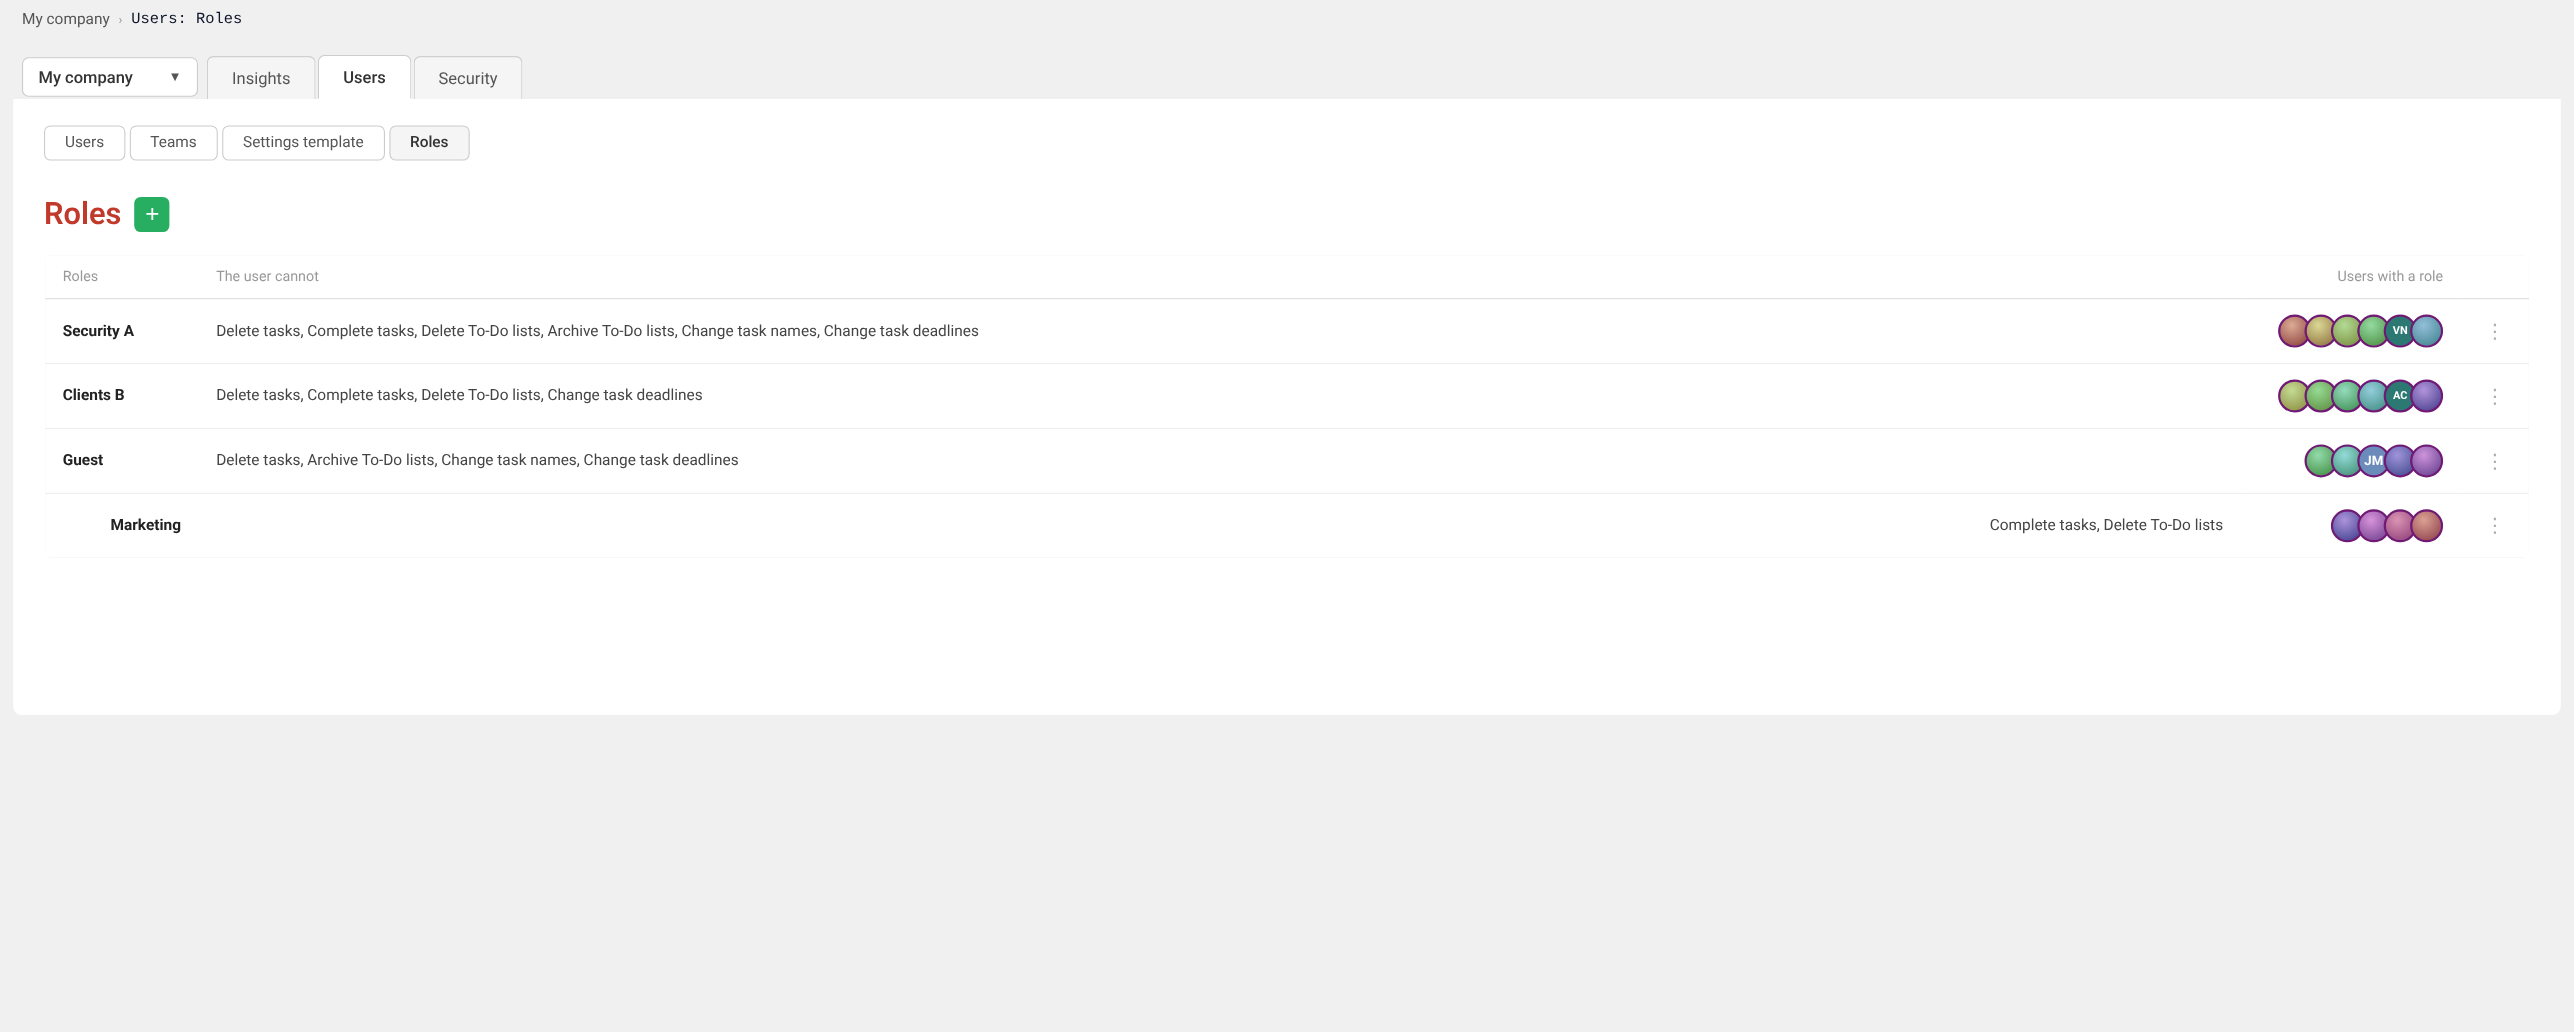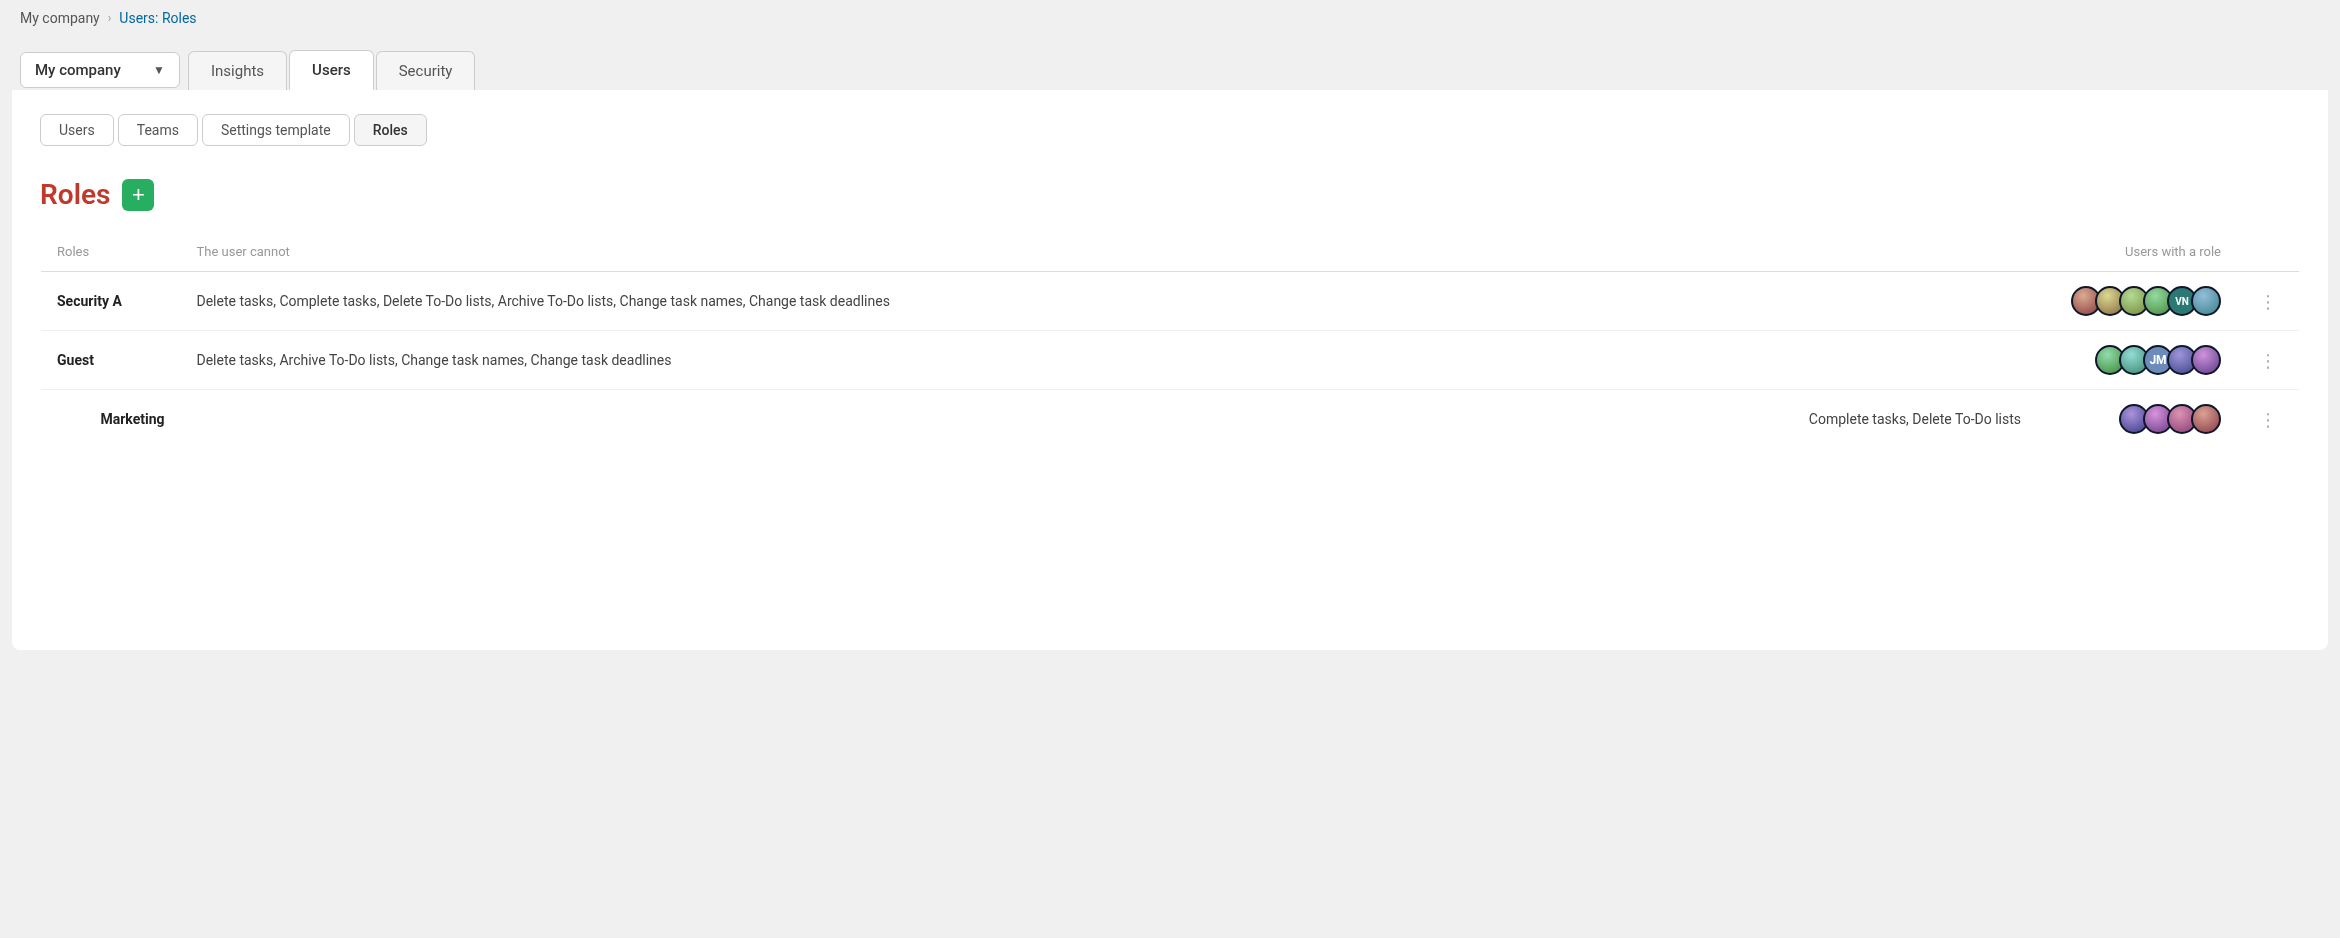--- a/index.html
+++ b/index.html
@@ -28,21 +28,22 @@
     }
     .breadcrumb-link {
       color: #555;
       cursor: pointer;
     }
     .breadcrumb-sep {
       color: #999;
       font-size: 12px;
     }
     .breadcrumb-current {
-      color: #0369a1;
+      color: #0f172a;
+      font-family: Liberation Mono, monospace;
     }
 
     
     .top-nav {
       display: flex;
       align-items: center;
       padding: 14px 20px 0 20px;
       background: #f0f0f0;
       gap: 0;
     }
@@ -193,21 +194,21 @@
     .avatar-group {
       display: flex;
       align-items: center;
       justify-content: flex-end;
       gap: -4px;
     }
     .avatar {
       width: 30px;
       height: 30px;
       border-radius: 50%;
-      border: 2px solid #0f172a;
+      border: 2px solid #701a75;
       margin-left: -6px;
       display: inline-flex;
       align-items: center;
       justify-content: center;
       font-size: 11px;
       font-weight: 700;
       color: white;
       overflow: hidden;
       flex-shrink: 0;
     }
@@ -292,20 +293,37 @@
           <td class="col-cannot">Delete tasks, Complete tasks, Delete To-Do lists, Archive To-Do lists, Change task names, Change task deadlines</td>
           <td class="col-users-cell">
             <div class="avatar-group-wrap">
               <div class="avatar-group">
                 <span class="avatar" style="background: radial-gradient(circle at 40% 30%, rgb(219, 172, 148), rgb(136, 58, 58));"></span>
                 <span class="avatar" style="background: radial-gradient(circle at 40% 30%, rgb(219, 216, 148), rgb(136, 106, 58));"></span>
                 <span class="avatar" style="background: radial-gradient(circle at 40% 30%, rgb(179, 219, 148), rgb(118, 136, 58));"></span>
                 <span class="avatar" style="background: radial-gradient(circle at 40% 30%, rgb(148, 219, 161), rgb(70, 136, 58));"></span>
                 <span class="avatar" style="background: rgb(44, 120, 115); font-size: 10px;">VN</span>
                 <span class="avatar" style="background: radial-gradient(circle at 40% 30%, rgb(148, 190, 219), rgb(58, 129, 136));"></span>
+              </div>
+            </div>
+          </td>
+          <td class="col-menu"><span class="menu-dots">⋮</span></td>
+        </tr>
+        <tr>
+          <td class="col-role">Clients B</td>
+          <td class="col-cannot">Delete tasks, Complete tasks, Delete To-Do lists, Change task deadlines</td>
+          <td class="col-users-cell">
+            <div class="avatar-group-wrap">
+              <div class="avatar-group">
+                <span class="avatar" style="background: radial-gradient(circle at 40% 30%, rgb(196, 219, 148), rgb(136, 136, 58));"></span>
+                <span class="avatar" style="background: radial-gradient(circle at 40% 30%, rgb(151, 219, 148), rgb(88, 136, 58));"></span>
+                <span class="avatar" style="background: radial-gradient(circle at 40% 30%, rgb(148, 219, 188), rgb(58, 136, 76));"></span>
+                <span class="avatar" style="background: radial-gradient(circle at 40% 30%, rgb(148, 206, 219), rgb(58, 136, 124));"></span>
+                <span class="avatar" style="background: rgb(44, 120, 115); font-size: 10px;">AC</span>
+                <span class="avatar" style="background: radial-gradient(circle at 40% 30%, rgb(178, 148, 219), rgb(65, 58, 136));"></span>
               </div>
             </div>
           </td>
           <td class="col-menu"><span class="menu-dots">⋮</span></td>
         </tr>
         <tr>
           <td class="col-role">Guest</td>
           <td class="col-cannot">Delete tasks, Archive To-Do lists, Change task names, Change task deadlines</td>
           <td class="col-users-cell">
             <div class="avatar-group-wrap">

